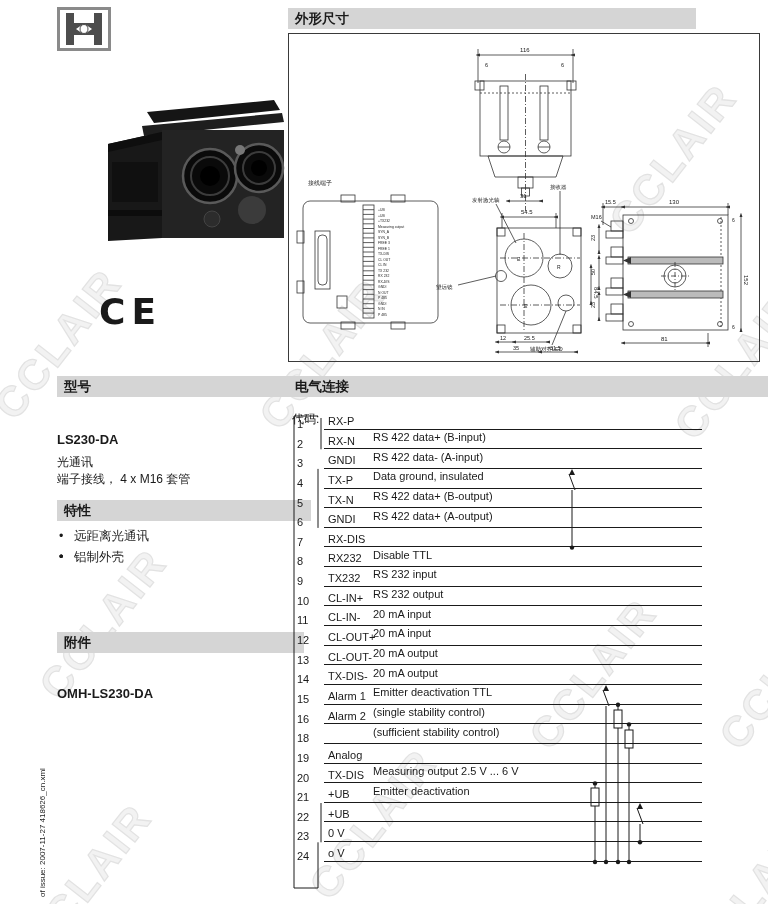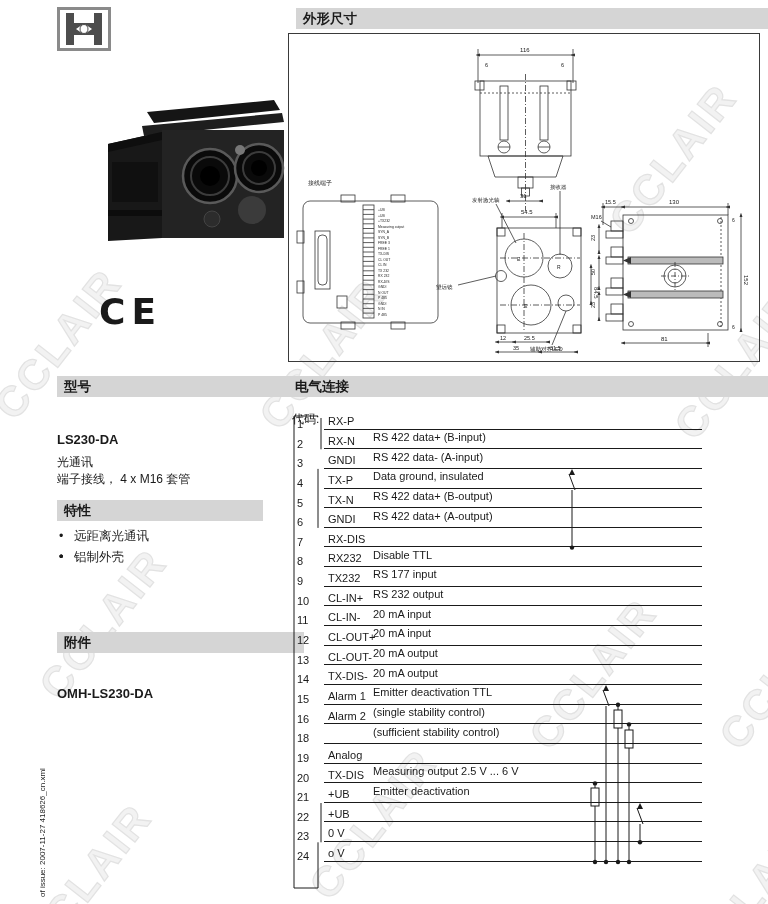--- a/index.html
+++ b/index.html
@@ -75,23 +75,23 @@
     <circle cx="148" cy="58" r="5" fill="#777"></circle>
     <circle cx="160" cy="118" r="14" fill="#3b3b3b"></circle>
     <circle cx="120" cy="127" r="8" fill="#2c2c2c" stroke="#444" stroke-width="1"></circle>
     <rect x="16" y="118" width="54" height="6" fill="#0c0c0c"></rect>
   </svg>
 
   <div class="ce">CE</div>
 
   <div class="side-text">of issue: 2007-11-27   418626_cn.xml</div>
 
-  <div class="hbar" style="left:296px;top:8px;width:472px">外形尺寸</div>
+  <div class="hbar" style="left:288px;top:8px;width:408px">外形尺寸</div>
   <div class="hbar" style="left:57px;top:376px;width:254px">型号</div>
-  <div class="hbar" style="left:57px;top:500px;width:206px">特性</div>
+  <div class="hbar" style="left:57px;top:500px;width:254px">特性</div>
   <div class="hbar" style="left:57px;top:632px;width:247px">附件</div>
   <div class="hbar" style="left:288px;top:376px;width:568px">电气连接</div>
 
   <div class="txt bold" style="left:57px;top:404px">LS230-DA</div>
   <div class="txt" style="left:57px;top:426px">光通讯</div>
   <div class="txt" style="left:57px;top:443px">端子接线， 4 x M16 套管</div>
 
   <ul class="bullets">
     <li><span class="dot">•</span><span>远距离光通讯</span></li>
     <li><span class="dot">•</span></li>
@@ -315,21 +315,21 @@
       <span class="rdesc"></span>
     </div>
         <div class="erow">
       <span class="rnum">7</span>
       <span class="rcode">RX-DIS</span>
       <span class="rdesc">Disable TTL</span>
     </div>
         <div class="erow">
       <span class="rnum">8</span>
       <span class="rcode">RX232</span>
-      <span class="rdesc">RS 177 input</span>
+      <span class="rdesc">RS 232 input</span>
     </div>
         <div class="erow">
       <span class="rnum">9</span>
       <span class="rcode">TX232</span>
       <span class="rdesc">RS 232 output</span>
     </div>
         <div class="erow">
       <span class="rnum">10</span>
       <span class="rcode">CL-IN+</span>
       <span class="rdesc">20 mA input</span>

